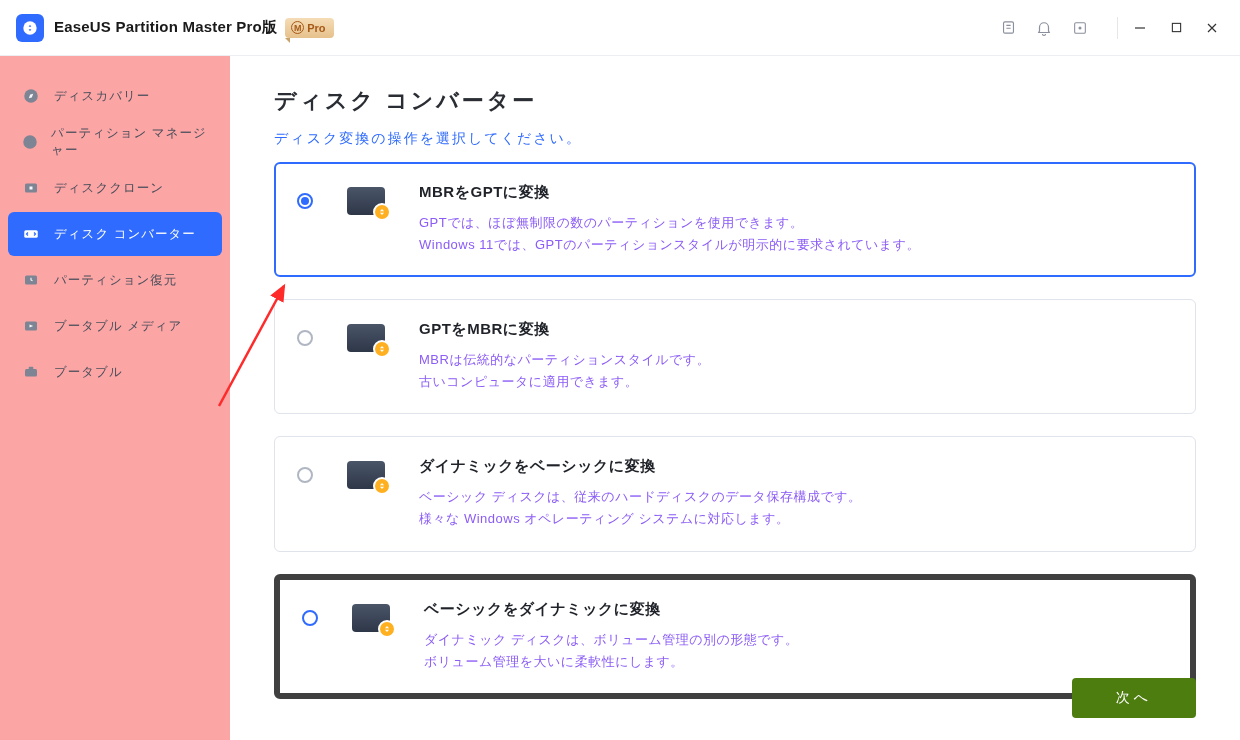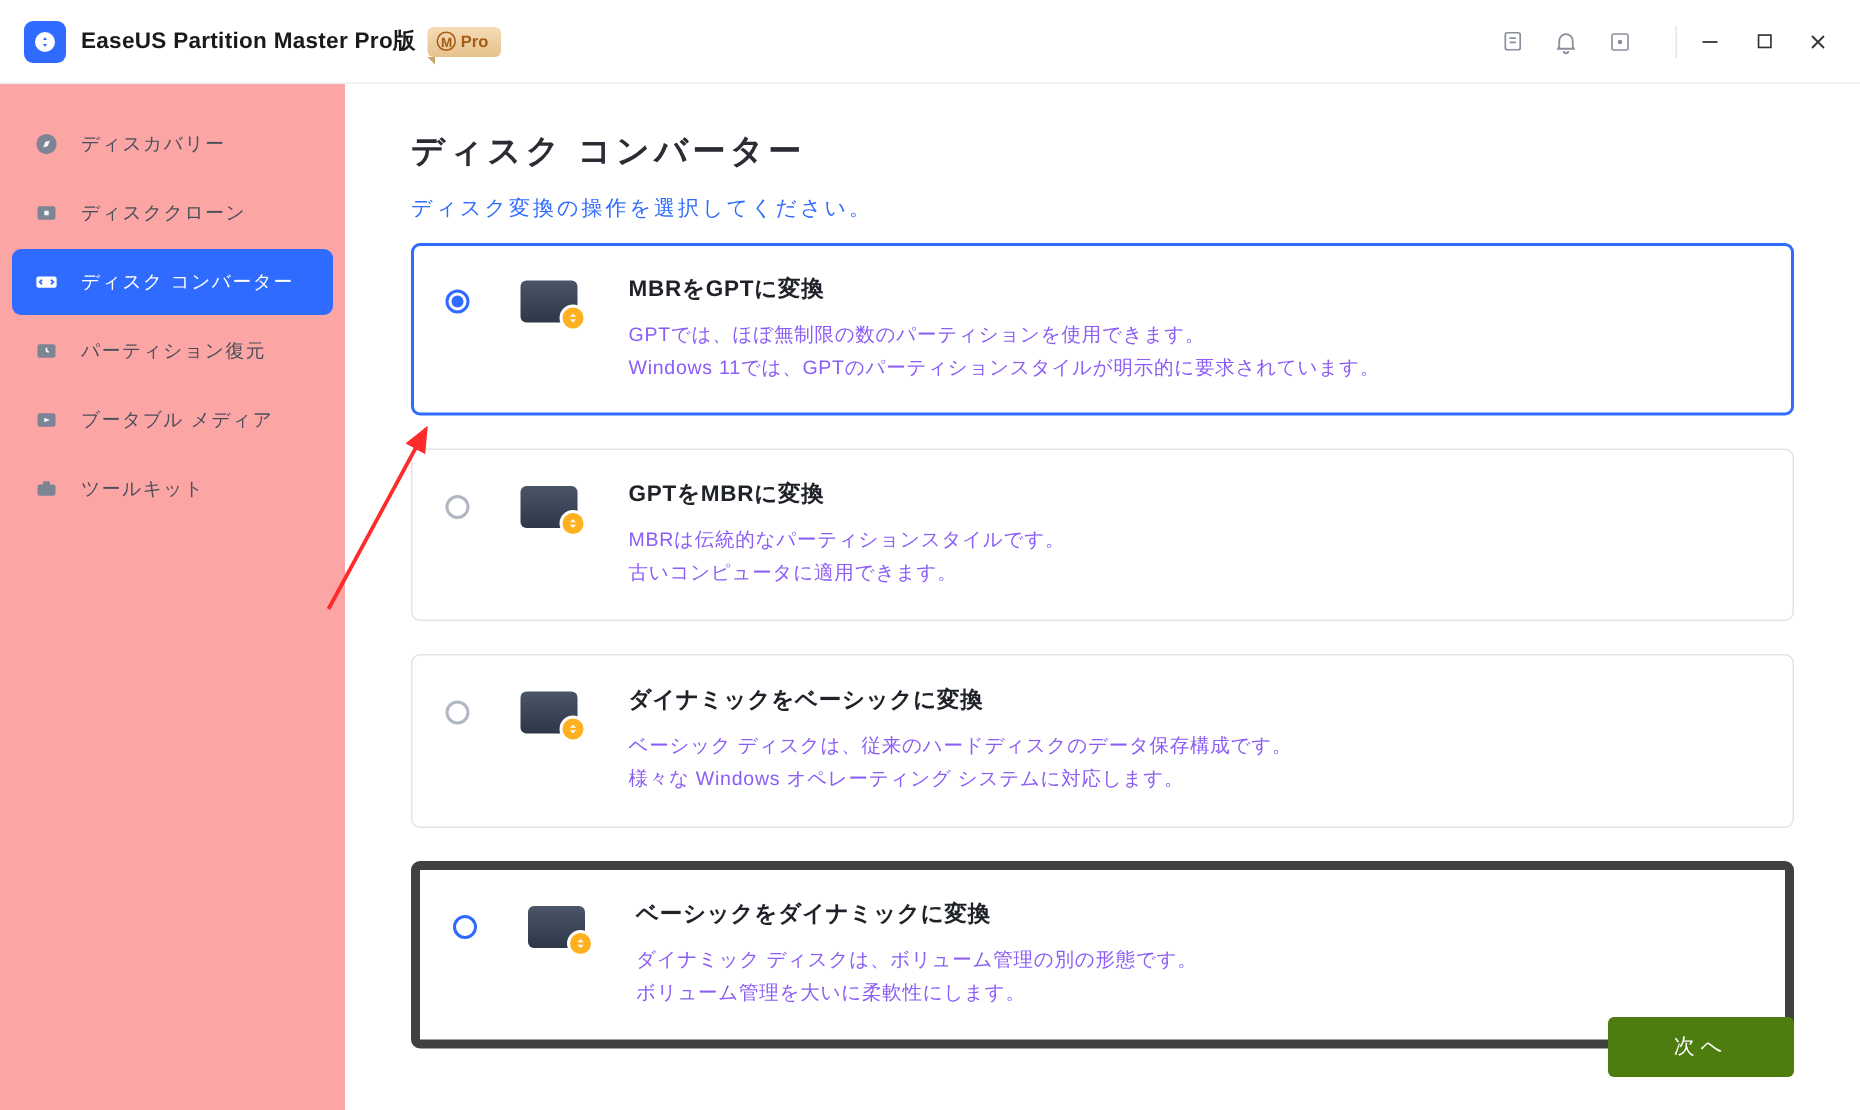--- a/index.html
+++ b/index.html
@@ -114,20 +114,28 @@
           <svg viewBox="0 0 24 24" width="18" height="18" fill="currentColor">
             <circle cx="12" cy="12" r="9" fill="currentColor"></circle>
             <path d="M9 15l2-5 4-1-2 5-4 1z" fill="#f5f6f9"></path>
           </svg>
         </span>
       <span class="slabel">ディスカバリー</span>
     </div>
     <div class="side-item">
       <span class="sicon">
           <svg viewBox="0 0 24 24" width="18" height="18" fill="currentColor">
+            <path d="M12 3a9 9 0 100 18 9 9 0 000-18zm0 2v7h7a7 7 0 00-7-7z"></path>
+          </svg>
+        </span>
+      <span class="slabel">パーティション マネージャー</span>
+    </div>
+    <div class="side-item">
+      <span class="sicon">
+          <svg viewBox="0 0 24 24" width="18" height="18" fill="currentColor">
             <rect x="4" y="6" width="16" height="12" rx="2"></rect>
             <rect x="10" y="10" width="4" height="4" fill="#f5f6f9"></rect>
           </svg>
         </span>
       <span class="slabel">ディスククローン</span>
     </div>
     <div class="side-item active">
       <span class="sicon">
           <svg viewBox="0 0 24 24" width="18" height="18" fill="currentColor">
             <rect x="3" y="7" width="18" height="10" rx="2"></rect>
@@ -154,21 +162,21 @@
         </span>
       <span class="slabel">ブータブル メディア</span>
     </div>
     <div class="side-item">
       <span class="sicon">
           <svg viewBox="0 0 24 24" width="18" height="18" fill="currentColor">
             <rect x="4" y="8" width="16" height="10" rx="2"></rect>
             <rect x="9" y="5" width="6" height="4" rx="1"></rect>
           </svg>
         </span>
-      <span class="slabel">ツールキット</span>
+      <span class="slabel">ブータブル</span>
     </div>
   </div>
 
   <div class="main">
     <div class="annot-arrow">
       <svg width="100" height="140">
           <defs>
             <marker id="ah" markerWidth="8" markerHeight="8" refX="6" refY="3" orient="auto">
               <path d="M0 0L7 3L0 6z" fill="#ff2a2a"></path>
             </marker>

